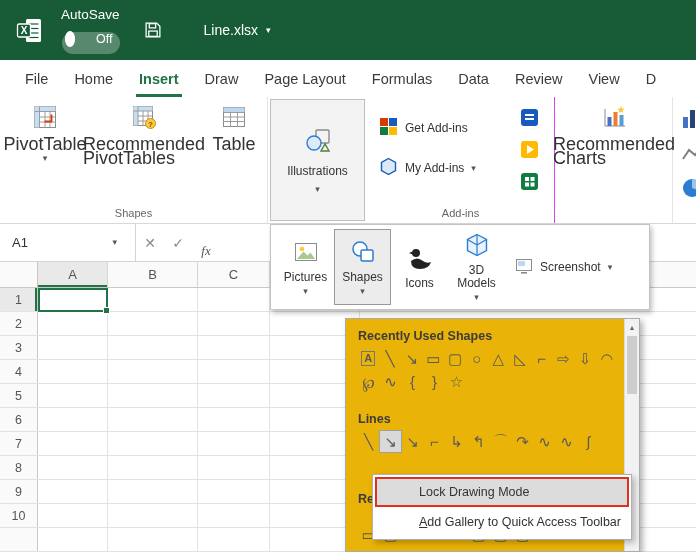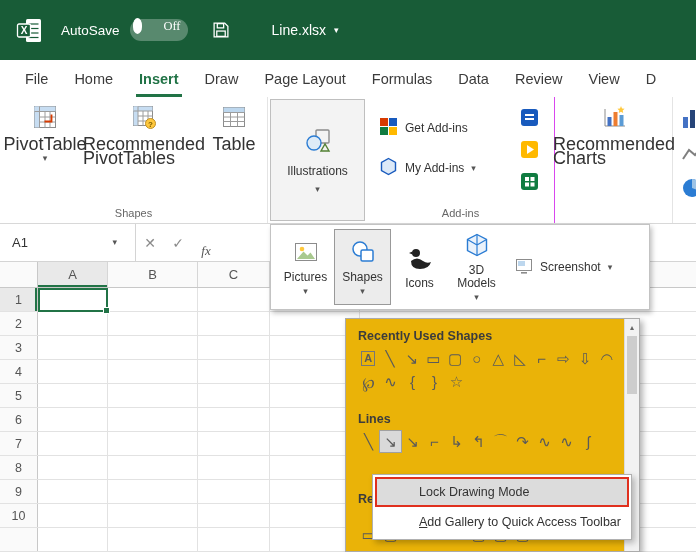--- a/index.html
+++ b/index.html
@@ -3,23 +3,23 @@
 <meta charset="utf-8">
 <style>
   * { margin:0; padding:0; box-sizing:border-box; }
   html,body { width:696px; height:552px; overflow:hidden; background:#fff;
               font-family:"Liberation Sans", sans-serif; position:relative; }
 
   
   .titlebar { height:60px; background:#185C37; display:flex; align-items:center;
               padding-left:16px; color:#fff; }
   .logo { margin-right:18px; display:flex; }
-  .autosave { display:flex; align-items:center; font-size:13.5px; gap:10px; }
+  .autosave { display:flex; align-items:flex-end; font-size:13.5px; gap:10px;flex-direction:column; }
   .toggle { width:58px; height:22px; border-radius:12px; background:rgba(255,255,255,.28);
-            display:flex; align-items:center; padding:0 7px 8px 3px; gap:21px; cursor:pointer;font-family:Liberation Serif, serif; }
+            display:flex; align-items:center; padding:0 7px 8px 3px; gap:21px; cursor:pointer; }
   .knob { width:16px; height:16px; border-radius:50%; background:#fff; }
   .toggle-state { font-size:12.5px; color:#fff; }
   .save-btn { margin-left:24px; display:flex; cursor:pointer; }
   .filename { margin-left:42px; font-size:14px; display:flex; align-items:center; gap:8px; cursor:pointer; }
   .caret { font-size:9px; color:#555; line-height:9px; }
   .titlebar .caret { color:#fff; }
 
   
   .tabstrip { height:37px; display:flex; align-items:stretch; padding-left:12px; background:#fff; }
   .tab { padding:0 13px; display:flex; align-items:center; font-size:14.5px; color:#3b3b3b;

